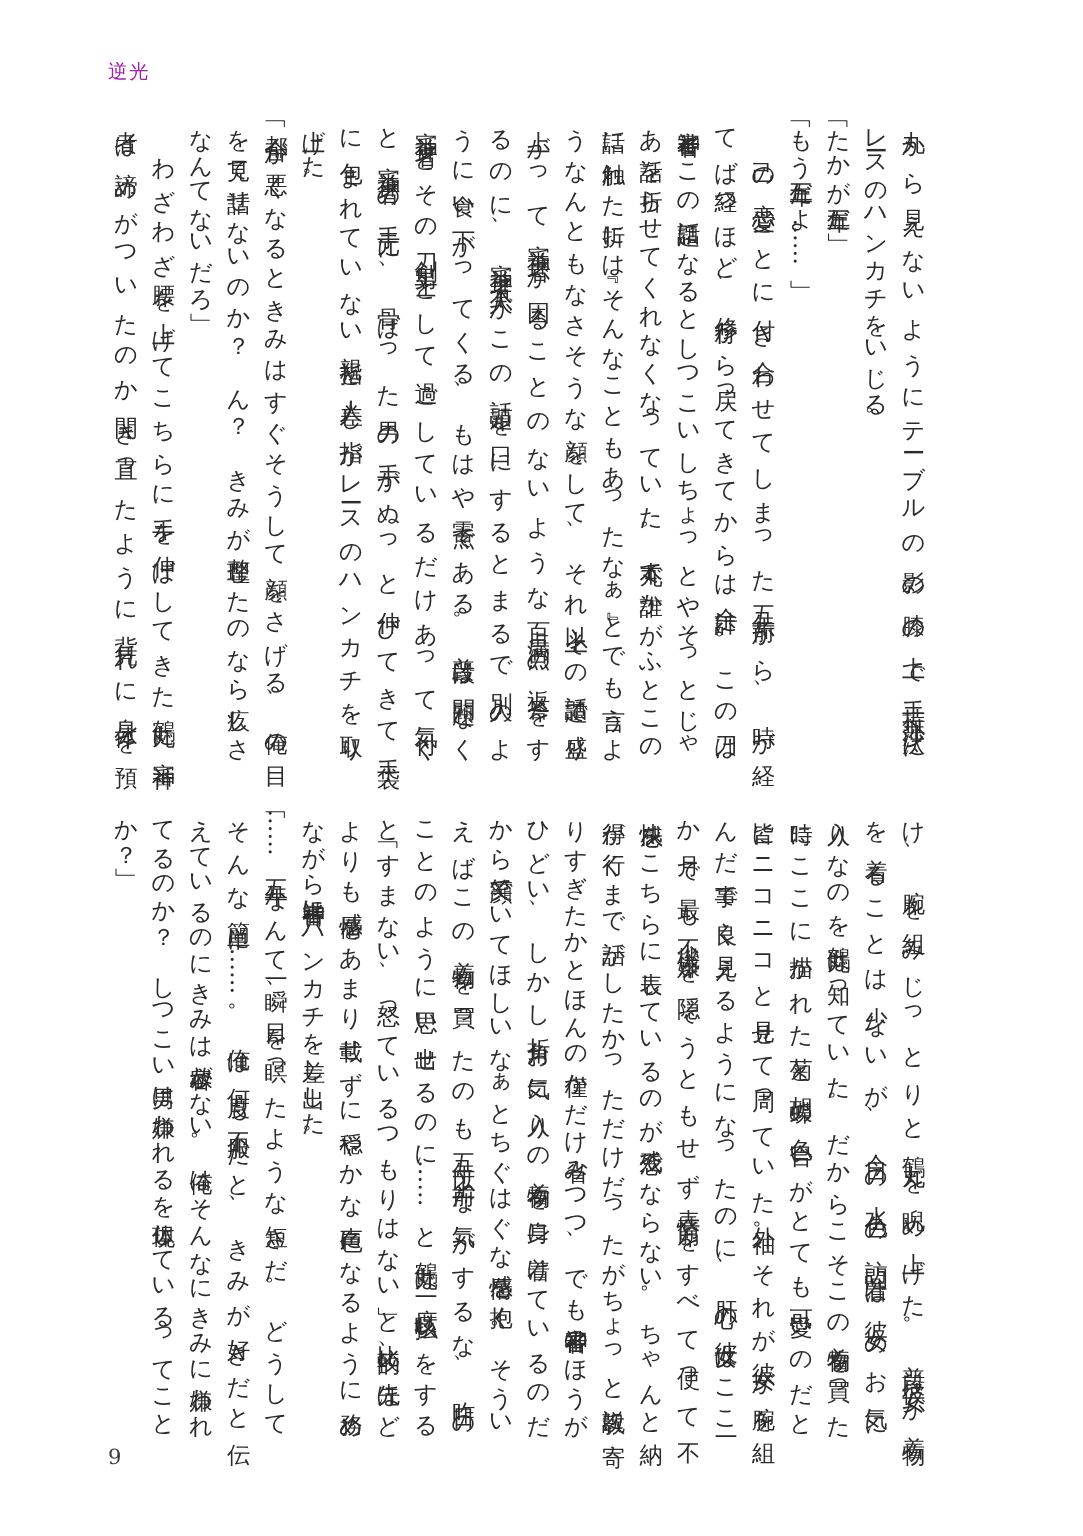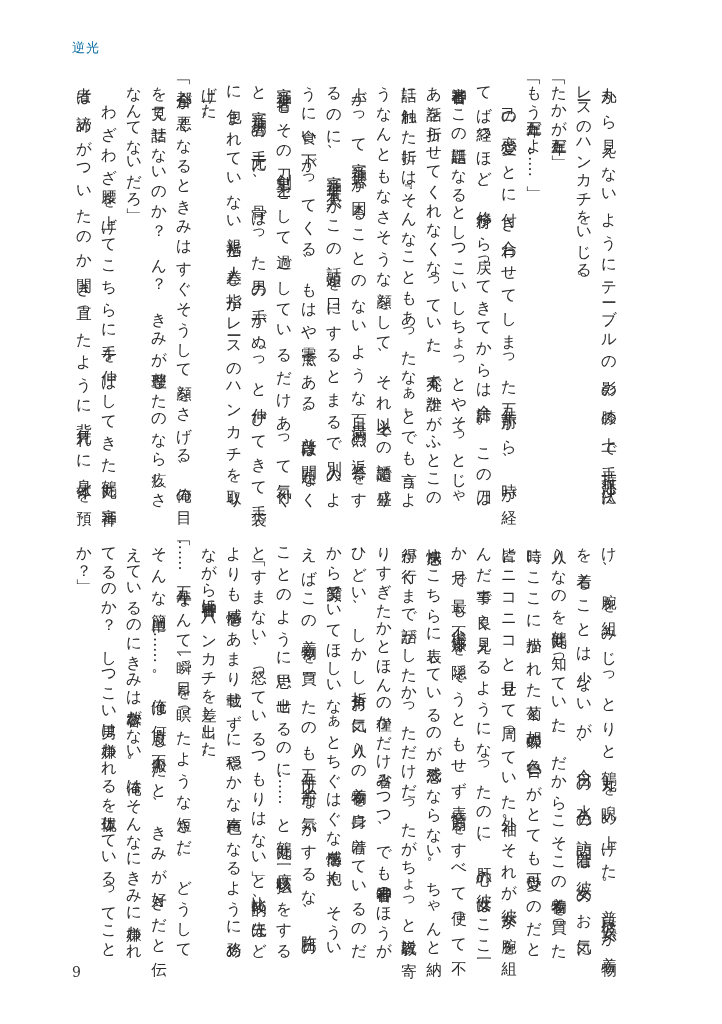--- a/index.html
+++ b/index.html
@@ -14,21 +14,21 @@
       overflow: hidden;
       color: #2b2b2b;
       font-family: "DejaVu Serif", "Liberation Serif", serif;
     }
     .running-head {
       position: absolute;
       left: 72px;
       top: 39px;
       font-size: 13px;
       letter-spacing: 1px;
-      color: #0369a1;
+      color: #a21caf;
     }
     .page-number {
       position: absolute;
       left: 72px;
       top: 964px;
       font-size: 14px;
       color: #3a3a3a;
     }
     .text-block {
       position: absolute;

